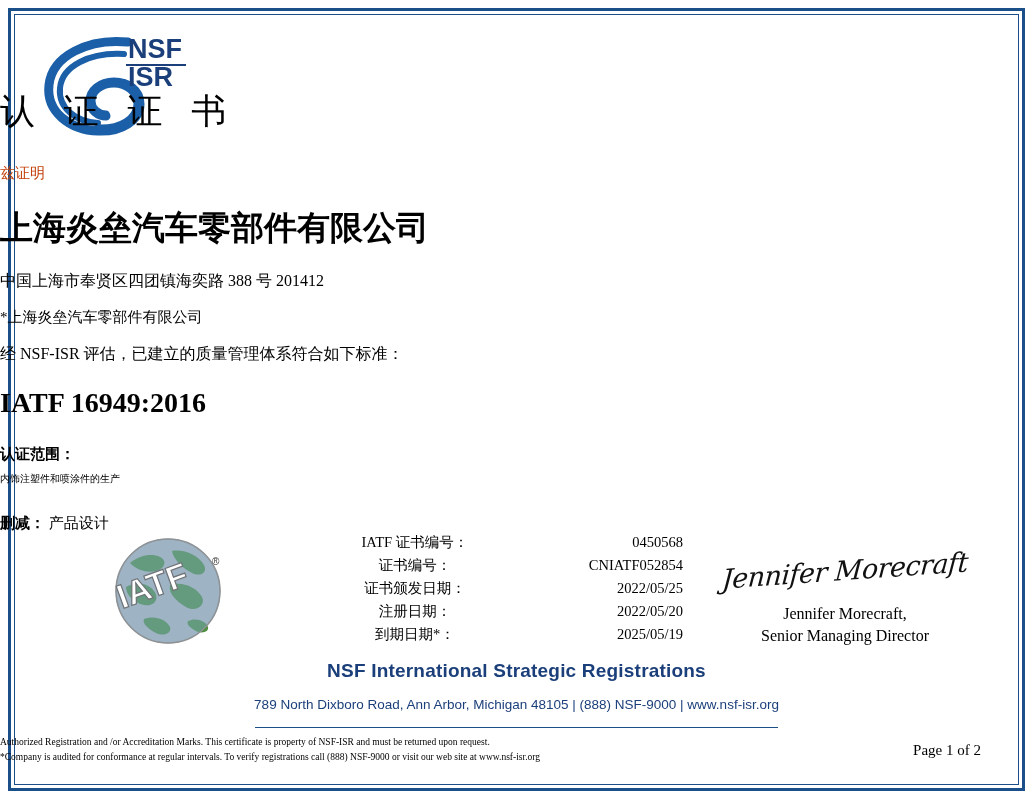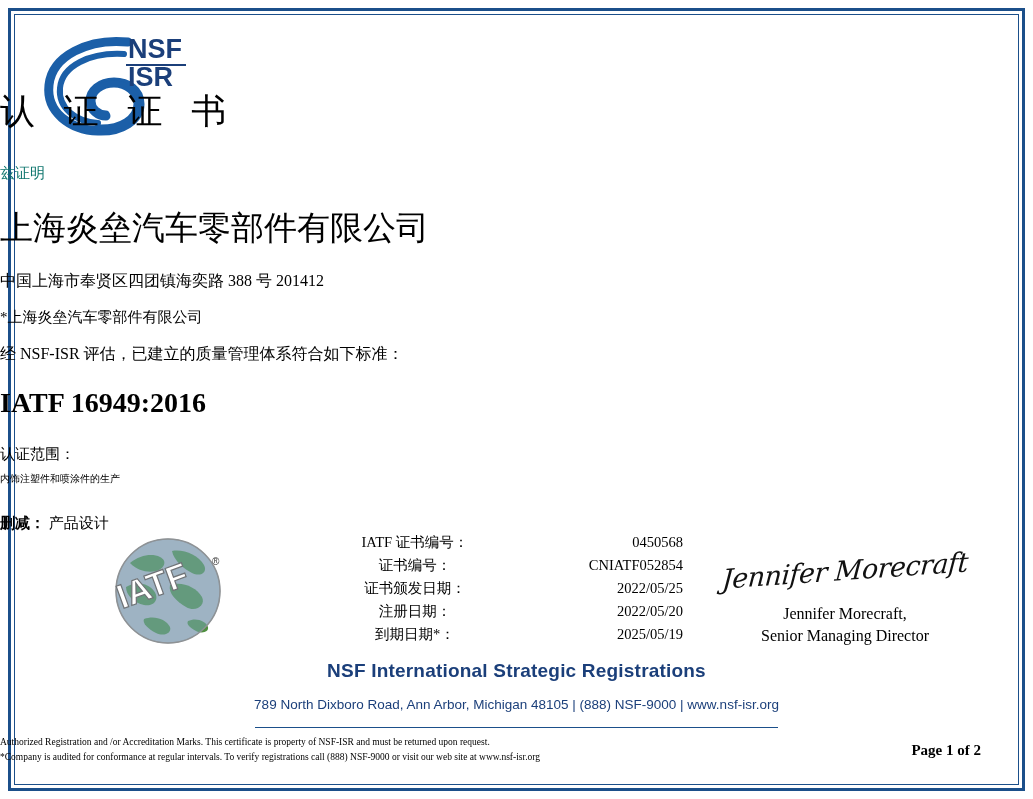--- a/index.html
+++ b/index.html
@@ -67,26 +67,26 @@
     margin-top: 88px;
     font-size: 35px;
     letter-spacing: 10px;
     color: #000;
     font-family: "Liberation Serif", serif;
     font-weight: normal;
   }
   .this-certifies {
     margin-top: 29px;
     font-size: 15px;
-    color: #0f766e;
+    color: #c2410c;
   }
   .company-name {
     margin-top: 23px;
     font-size: 33px;
-    font-weight: normal;
+    font-weight: bold;
     color: #000;
   }
   .address {
     margin-top: 20px;
     font-size: 16px;
     color: #000;
   }
   .note-line {
     margin-top: 16px;
     font-size: 15px;
@@ -99,21 +99,21 @@
   }
   .standard {
     margin-top: 22px;
     font-size: 28px;
     font-weight: bold;
     color: #000;
   }
   .scope-heading {
     margin-top: 26px;
     font-size: 15px;
-    font-weight: normal;
+    font-weight: bold;
     color: #000;
   }
   .scope-text {
     margin-top: 8px;
     font-size: 10px;
     color: #000;
   }
   .exclusion {
     margin-top: 28px;
     font-size: 15px;
@@ -212,21 +212,20 @@
     font-size: 9.5px;
     color: #000;
     line-height: 1.55;
   }
   .page-num {
     position: absolute;
     right: 52px;
     top: 742px;
     font-size: 15px;
     color: #000;
-    font-weight: bold;
   }
 </style>
 </head>
 <body>
 
 <div class="page">
 
   <div class="border-outer"></div>
   <div class="border-inner"></div>
 

